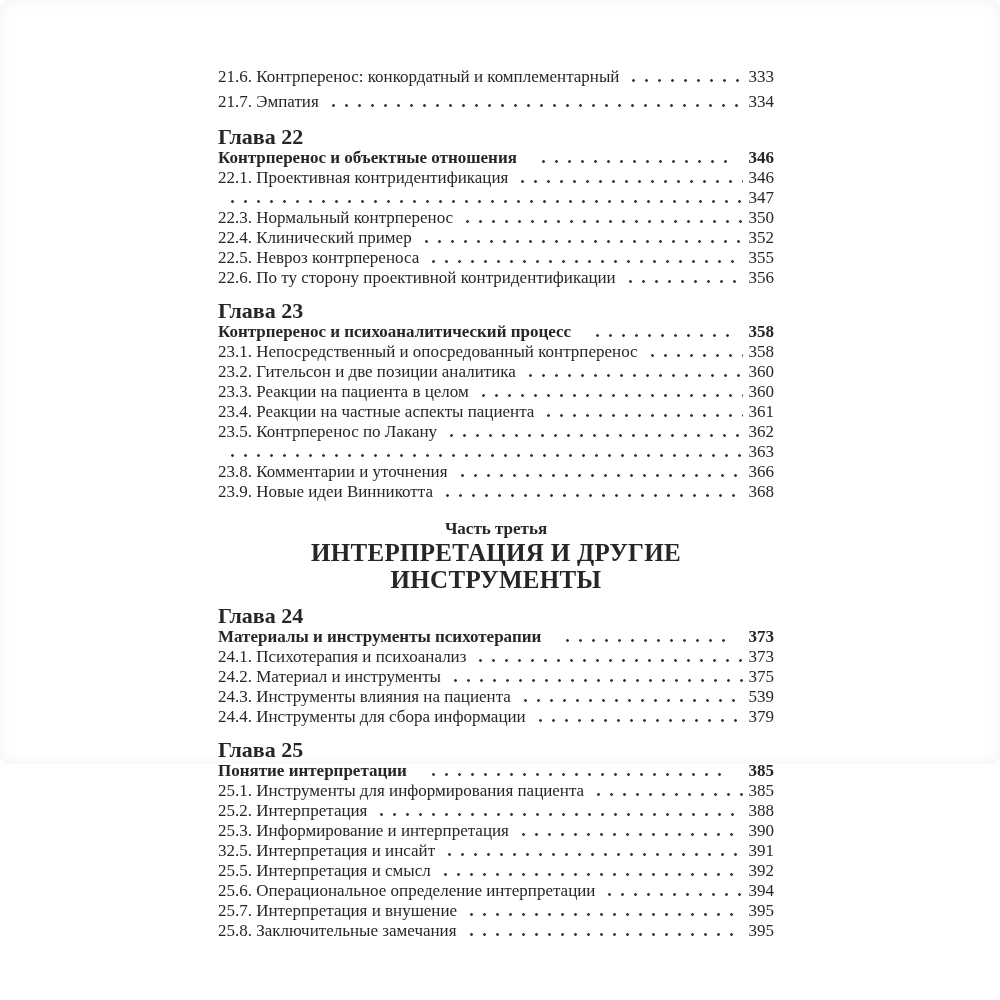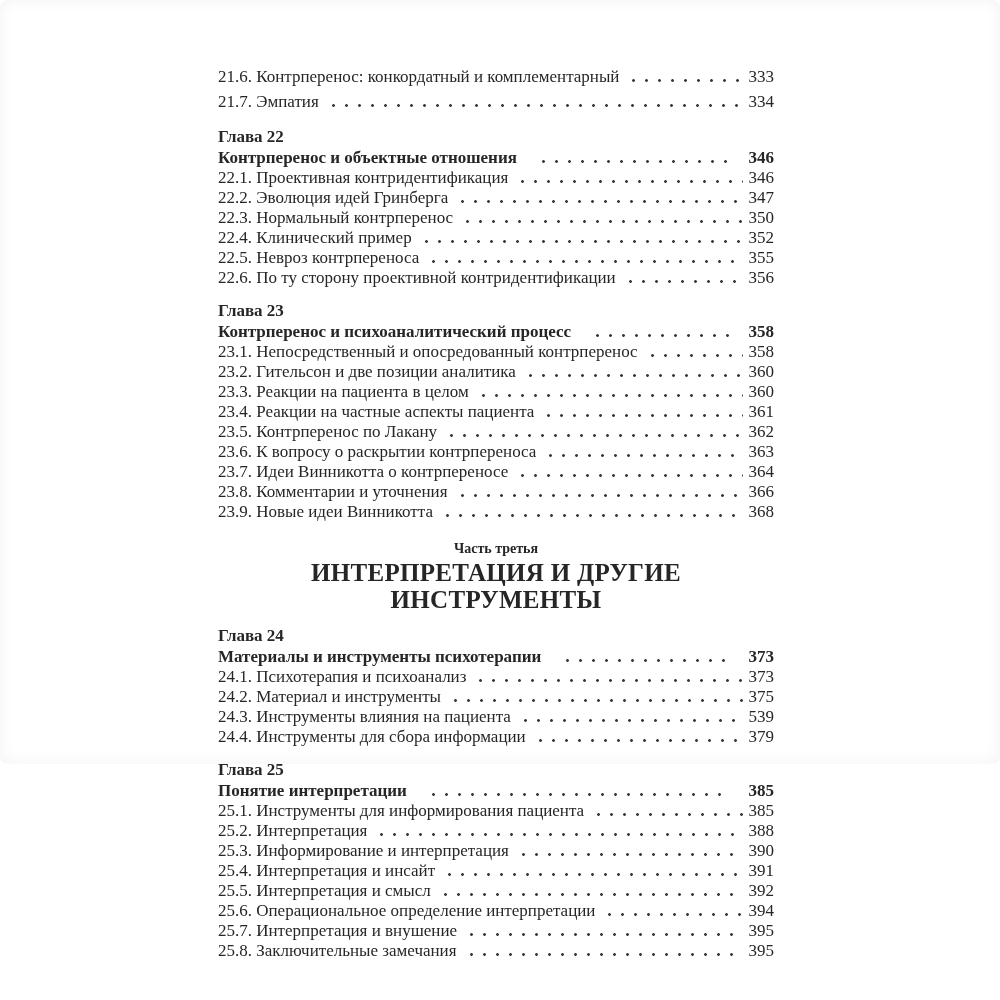--- a/index.html
+++ b/index.html
@@ -44,31 +44,31 @@
     min-width:14px;
     height:3px;
     margin:0 3px 0 8px;
     background-image:radial-gradient(circle, var(--dot) 1.3px, transparent 1.5px);
     background-size:13px 3px;
     background-repeat:repeat-x;
     background-position:left bottom;
   }
   .chapter{margin-top:12px;}
   .chapter-heading{
-    font-size:17px;
+    font-size:22px;
     font-weight:bold;
     line-height:21px;
   }
   .part-block{
     margin-top:16px;
     margin-bottom:8px;
     text-align:center;
   }
   .part-kicker{
-    font-size:14px;
+    font-size:17px;
     font-weight:bold;
     line-height:21px;
   }
   .part-title{
     font-size:25px;
     font-weight:bold;
     line-height:27px;
     letter-spacing:0.3px;
   }
 </style>
@@ -95,21 +95,20 @@
           <span class="toc-label">Контрперенос и объектные отношения</span>
           <span class="dots"></span>
           <span class="toc-page">346</span>
         </div>
         <div class="toc-line">
           <span class="toc-label">22.1. Проективная контридентификация</span>
           <span class="dots"></span>
           <span class="toc-page">346</span>
         </div>
         <div class="toc-line">
-          <span class="toc-label">22.2. Эволюция идей Гринберга</span>
           <span class="dots"></span>
           <span class="toc-page">347</span>
         </div>
         <div class="toc-line">
           <span class="toc-label">22.3. Нормальный контрперенос</span>
           <span class="dots"></span>
           <span class="toc-page">350</span>
         </div>
         <div class="toc-line">
           <span class="toc-label">22.4. Клинический пример</span>
@@ -153,28 +152,22 @@
           <span class="toc-label">23.4. Реакции на частные аспекты пациента</span>
           <span class="dots"></span>
           <span class="toc-page">361</span>
         </div>
         <div class="toc-line">
           <span class="toc-label">23.5. Контрперенос по Лакану</span>
           <span class="dots"></span>
           <span class="toc-page">362</span>
         </div>
         <div class="toc-line">
-          <span class="toc-label">23.6. К вопросу о раскрытии контрпереноса</span>
           <span class="dots"></span>
           <span class="toc-page">363</span>
-        </div>
-        <div class="toc-line">
-          <span class="toc-label">23.7. Идеи Винникотта о контрпереносе</span>
-          <span class="dots"></span>
-          <span class="toc-page">364</span>
         </div>
         <div class="toc-line">
           <span class="toc-label">23.8. Комментарии и уточнения</span>
           <span class="dots"></span>
           <span class="toc-page">366</span>
         </div>
         <div class="toc-line">
           <span class="toc-label">23.9. Новые идеи Винникотта</span>
           <span class="dots"></span>
           <span class="toc-page">368</span>
@@ -228,21 +221,21 @@
           <span class="toc-label">25.2. Интерпретация</span>
           <span class="dots"></span>
           <span class="toc-page">388</span>
         </div>
         <div class="toc-line">
           <span class="toc-label">25.3. Информирование и интерпретация</span>
           <span class="dots"></span>
           <span class="toc-page">390</span>
         </div>
         <div class="toc-line">
-          <span class="toc-label">25.4. Интерпретация и инсайт</span>
+          <span class="toc-label">32.5. Интерпретация и инсайт</span>
           <span class="dots"></span>
           <span class="toc-page">391</span>
         </div>
         <div class="toc-line">
           <span class="toc-label">25.5. Интерпретация и смысл</span>
           <span class="dots"></span>
           <span class="toc-page">392</span>
         </div>
         <div class="toc-line">
           <span class="toc-label">25.6. Операциональное определение интерпретации</span>

